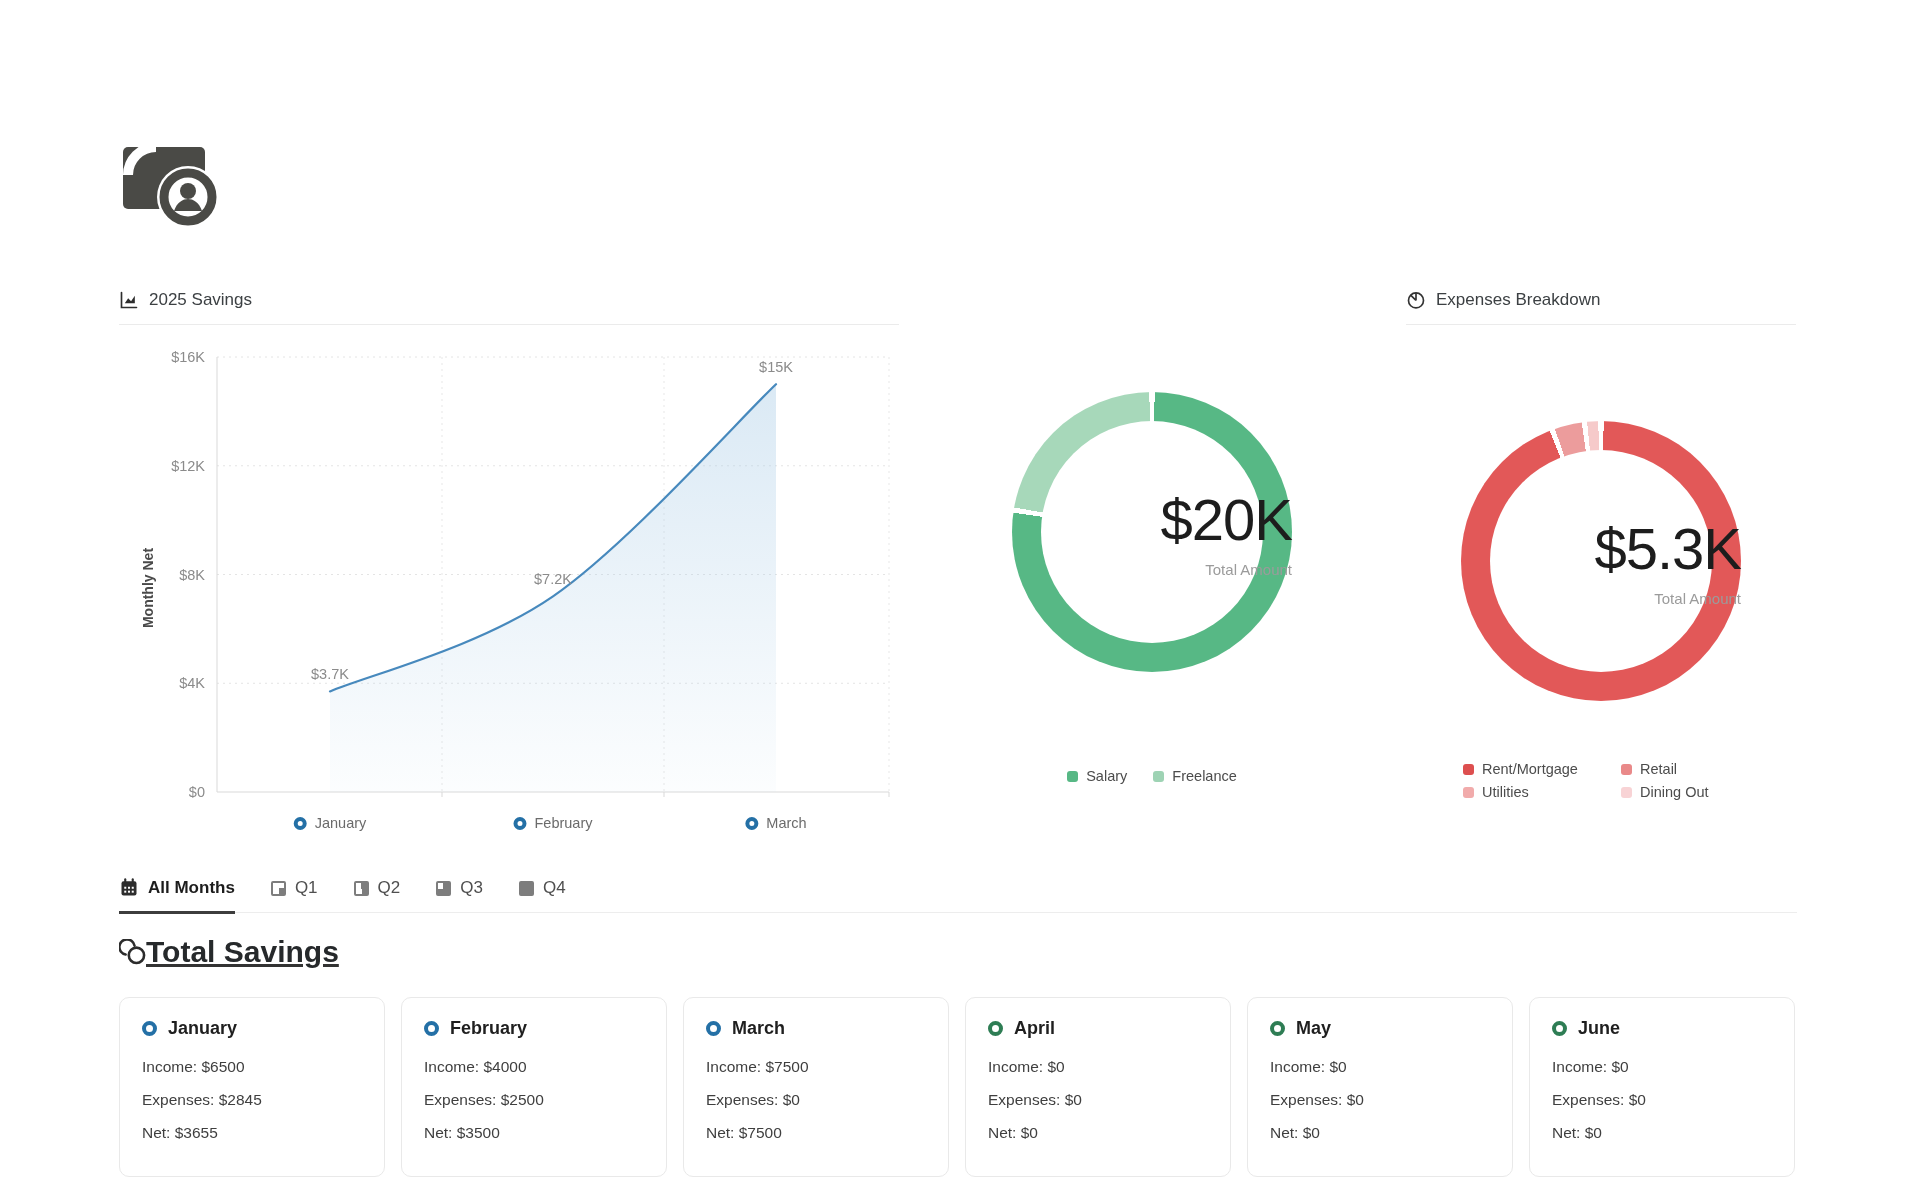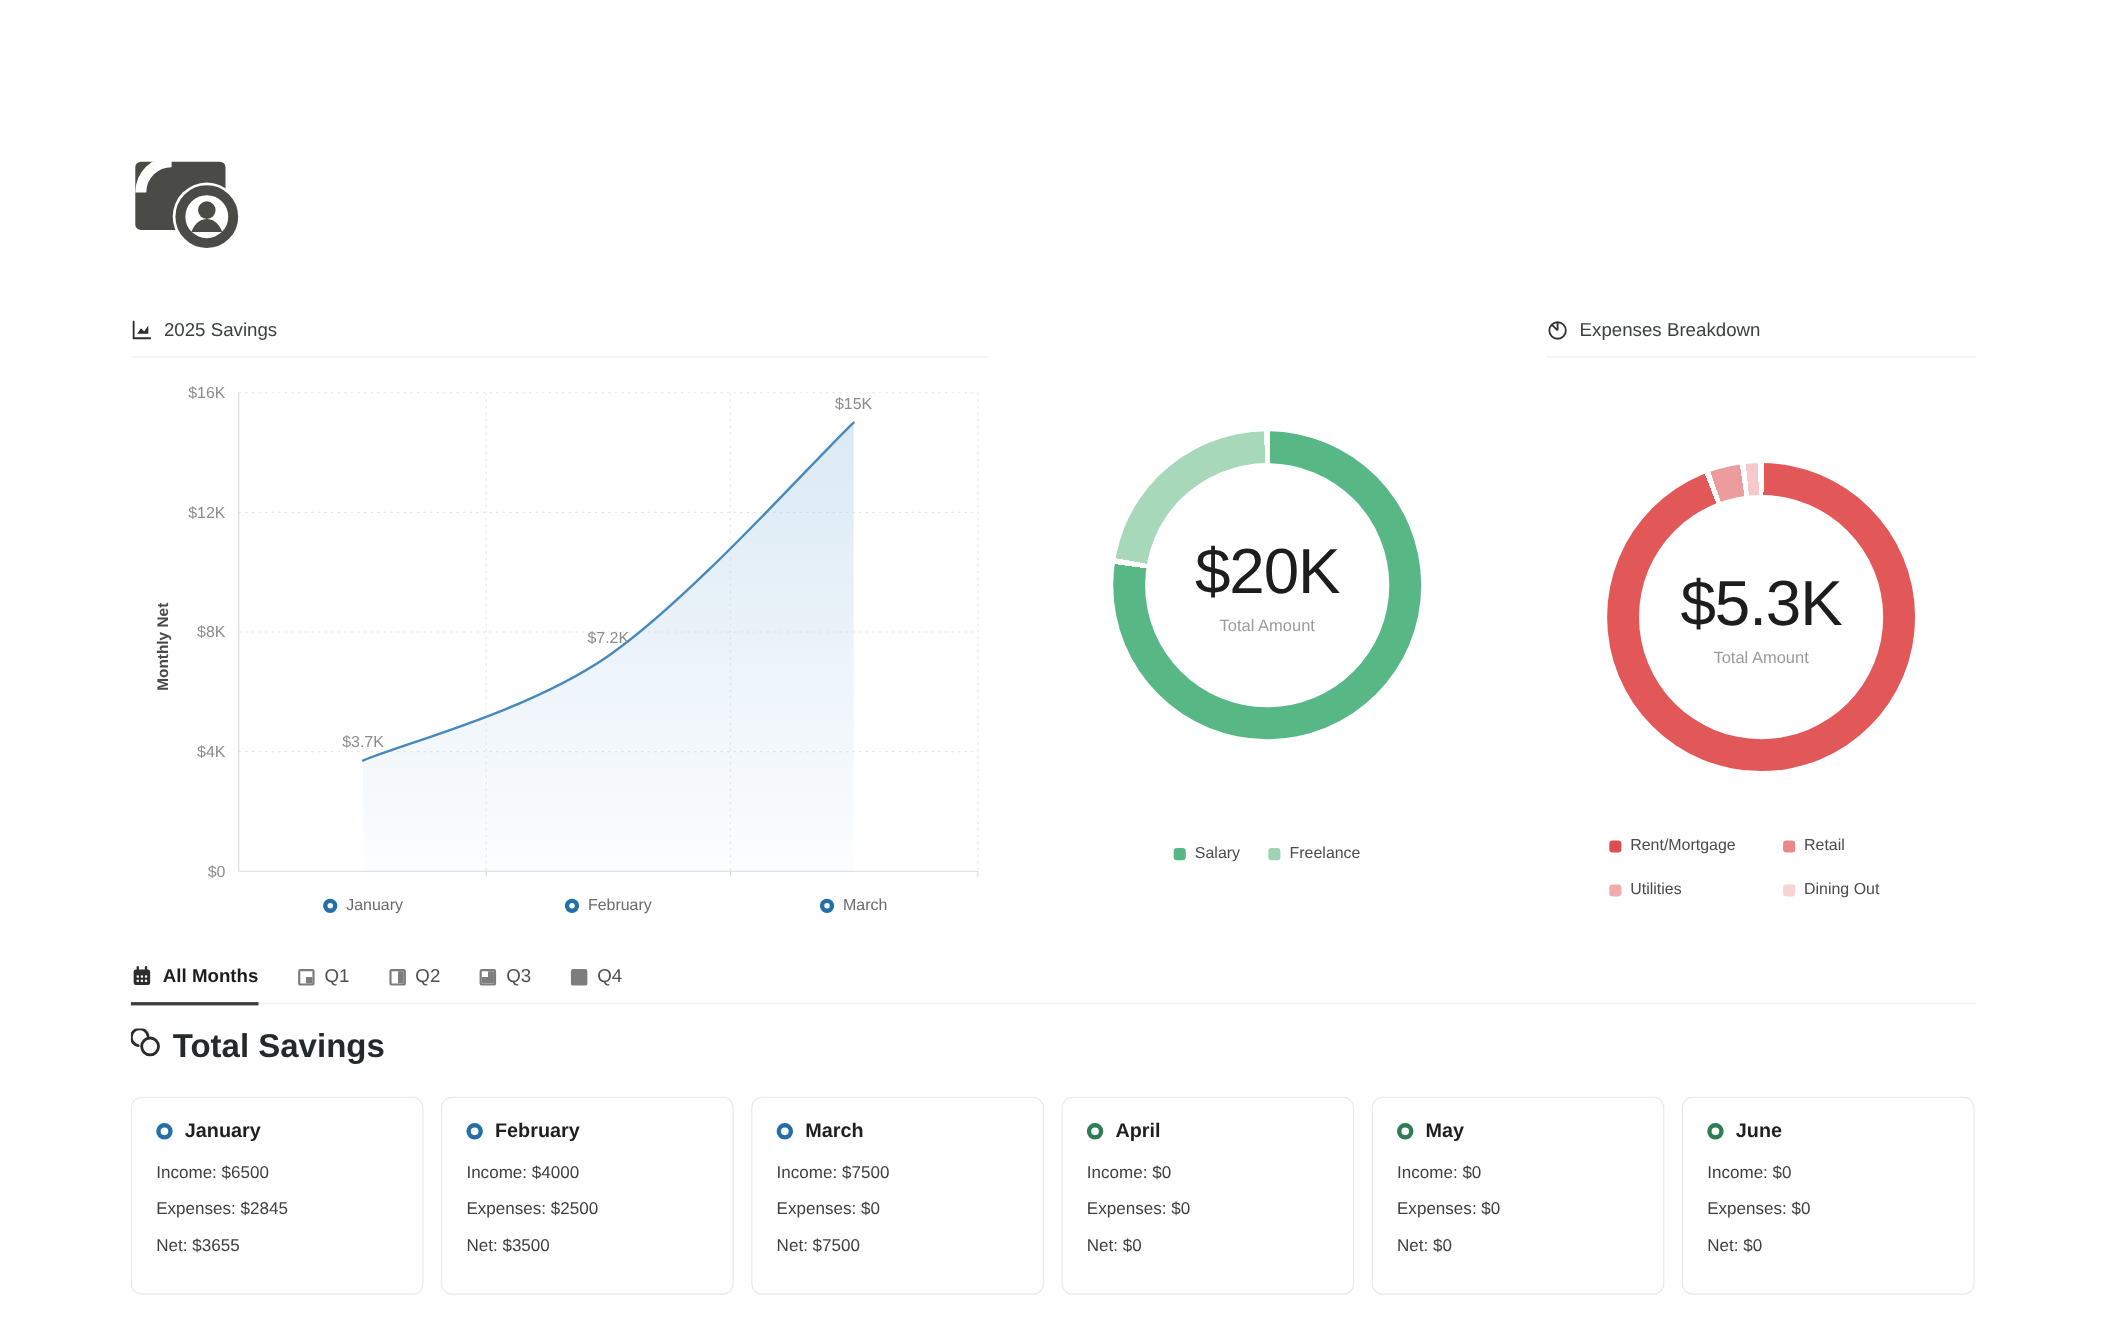--- a/index.html
+++ b/index.html
@@ -39,45 +39,45 @@
   .x-tick { position:absolute; top:527px; transform:translateX(-50%);
     display:flex; align-items:center; gap:8px; white-space:nowrap; }
   .x-tick .ring-dot { width:13px; height:13px; border-radius:50%; border:4px solid #2470a6; background:#fff; }
   .x-tick .x-label { font-size:14.5px; color:#6b6b6b; }
 
   
   .donut { position:relative; width:280px; height:280px; border-radius:50%; margin:104px auto 0; }
   .panel-expenses .donut { margin-top:96px; }
   .donut::before { content:""; position:absolute; inset:29px; background:#fff; border-radius:50%; }
   .donut-center { position:absolute; inset:0; display:flex; flex-direction:column;
-    align-items:center; justify-content:center; z-index:1; }
+    align-items:flex-end; justify-content:center; z-index:1; }
   .donut-value { font-size:58px; font-weight:500; color:#1d1d1d; letter-spacing:-1px; }
   .donut-caption { margin-top:8px; font-size:15px; color:#9b9b9b; }
 
   .legend-row { display:flex; justify-content:center; gap:26px; margin-top:96px; }
-  .legend-grid { display:grid; grid-template-columns:158px auto; row-gap:24px; margin:60px 0 0 57px; }
+  .legend-grid { display:grid; grid-template-columns:158px auto; row-gap:7px; margin:60px 0 0 57px; }
   .legend-item { display:flex; align-items:center; gap:8px; font-size:14.5px; color:#4c4c4c; }
   .legend-swatch { width:11px; height:11px; border-radius:3px; flex:none; }
 
   
   .tabs-row { display:flex; align-items:flex-end; gap:36px; margin-top:40px;
     border-bottom:1px solid #ededed; width:1678px; }
   .tab { display:flex; align-items:center; gap:9px; padding-bottom:13px;
     border-bottom:3px solid transparent; margin-bottom:-2px; cursor:pointer; }
   .tab .tab-label { font-size:17px; color:#4f4f4f; }
   .tab.active { border-bottom-color:#3d3d3d;align-items:center; }
   .tab.active .tab-label { font-weight:700; color:#1d1d1d; }
   .qicon { width:15px; height:15px; border:2px solid #7d7d7d; border-radius:2px; background:#fff; }
   .qicon.q1 { background-image:conic-gradient(from 0deg, rgba(0,0,0,0) 0 90deg, #7d7d7d 90deg 180deg, rgba(0,0,0,0) 180deg 360deg); }
   .qicon.q2 { background-image:conic-gradient(from 0deg, #7d7d7d 0 180deg, rgba(0,0,0,0) 180deg 360deg); }
   .qicon.q3 { background-image:conic-gradient(from 0deg, #7d7d7d 0 270deg, rgba(0,0,0,0) 270deg 360deg); }
   .qicon.q4 { background:#7d7d7d; }
 
   
-  .section-heading { display:flex; align-items:flex-start; gap:11px; margin-top:22px; }
+  .section-heading { display:flex; align-items:center; margin-top:22px;text-decoration:underline; }
   .section-heading .sh-title { font-size:30px; font-weight:700; color:#26292b; }
 
   
   .cards { display:flex; gap:16px; margin-top:28px; }
   .card { width:266px; height:180px; border:1.5px solid #e9e9e9; border-radius:10px;
     background:#fff; padding:20px 22px; flex:none; }
   .card-title-row { display:flex; align-items:center; gap:11px; }
   .card-dot { width:15px; height:15px; border-radius:50%; border:4.5px solid #888; background:#fff; flex:none; }
   .card-month { font-size:18px; font-weight:600; color:#1f1f1f; }
   .card-line { margin-top:12px; font-size:15.5px; color:#3f3f3f; line-height:21px; }

